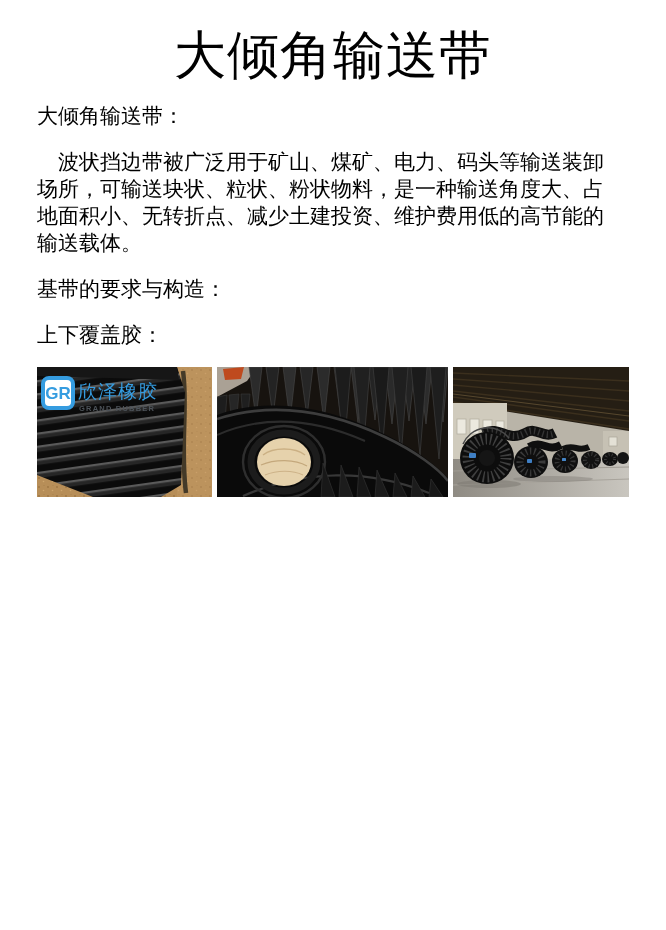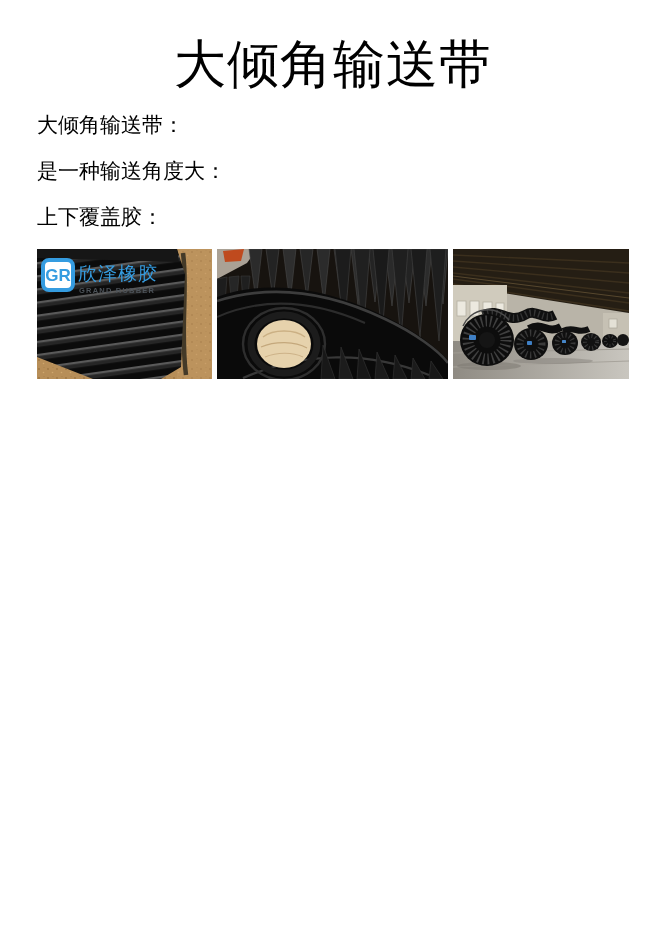--- a/index.html
+++ b/index.html
@@ -1,38 +1,39 @@
 <!DOCTYPE html>
 <html><head>
 <meta charset="utf-8">
 <style>
   html,body{margin:0;padding:0;background:#ffffff;}
   body{font-family:"Liberation Sans",sans-serif;}
-  .page{position:relative;width:666px;height:674px;margin:11px auto;background:#ffffff;overflow:hidden;}
+  .page{position:relative;width:666px;height:674px;margin:2px auto;background:#ffffff;overflow:hidden;}
   .title{margin:22px 0 0;text-align:center;font-size:52px;line-height:62px;font-weight:400;color:#000;letter-spacing:1px;}
   .content{margin:16px 37px 0 37px;width:578px;font-size:21px;line-height:27px;color:#000000;
            word-break:break-all;line-break:anywhere;text-align:left;}
   .content p{margin:0 0 19px 0;}
   .gallery{display:flex;gap:5px;margin:0 0 0 37px;}
   .gallery figure{margin:0;padding:0;line-height:0;}
   .gallery svg{display:block;}
   .logo-cn{font-size:19px;letter-spacing:1px;font-weight:400;}
   .logo-en{font-size:7.5px;letter-spacing:1.2px;font-weight:700;}
   .logo-gr{font-size:17px;font-weight:700;}
 </style>
 </head>
 <body>
 
 <div class="page">
 
   <h1 class="title">大倾角输送带</h1>
 
   <div class="content">
     <p>大倾角输送带：</p>
-    <p>是一种输送角度大：</p>
+    <p>　波状挡边带被广泛用于矿山、煤矿、电力、码头等输送装卸场所，可输送块状、粒状、粉状物料，是一种输送角度大、占地面积小、无转折点、减少土建投资、维护费用低的高节能的输送载体。</p>
+    <p>基带的要求与构造：</p>
     <p>上下覆盖胶：</p>
   </div>
 
   <div class="gallery">
 
     <figure>
       <svg width="175" height="130" viewBox="0 0 175 130">
         <defs>
           <pattern id="ribs" width="13" height="13" patternUnits="userSpaceOnUse" patternTransform="rotate(-8)">
             <rect width="13" height="13" fill="#0b0b0b"></rect>

